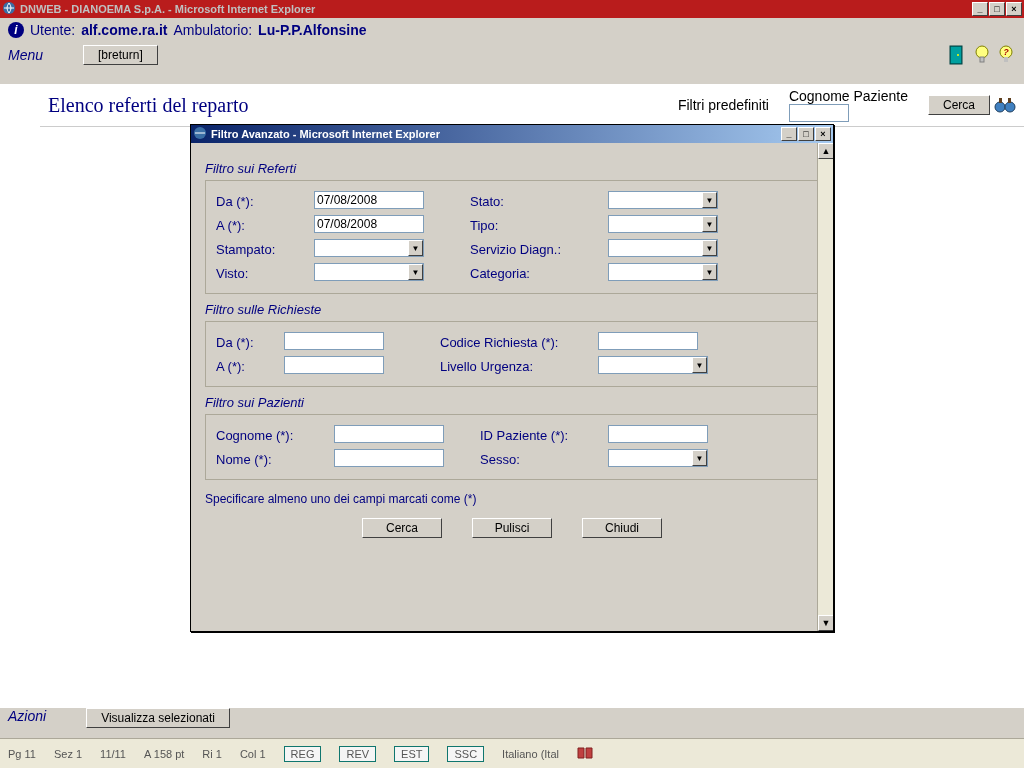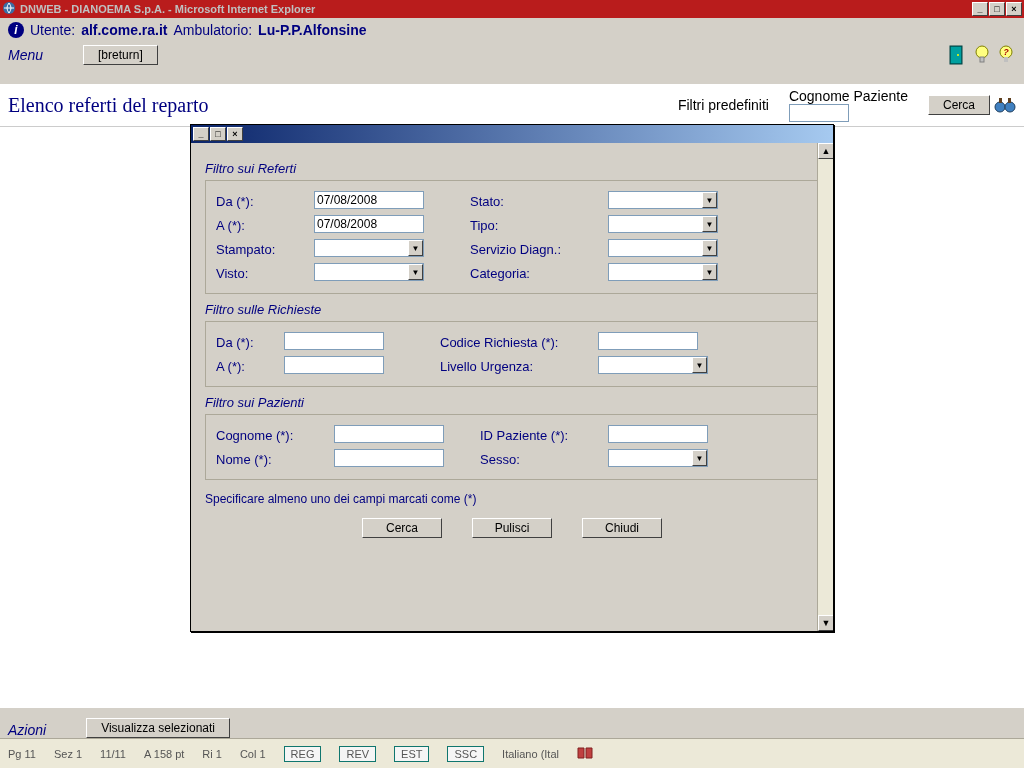--- a/index.html
+++ b/index.html
@@ -49,21 +49,21 @@
     border-right-color: #404040; border-bottom-color: #404040;
     padding: 2px 14px; font-size: 12px; cursor: default; font-style: normal;
     color: #000;
   }
   .toolbar-icons { display: flex; gap: 4px; align-items: center; }
   .tb-icon { width: 20px; height: 22px; display:inline-block; }
 
   
   .main-head {
     background: #fff; padding: 4px 8px; display: flex; align-items: center;
-    justify-content: space-between; border-bottom: 1px solid #ccc;
+    justify-content: space-between; border-bottom: 1px solid #ccc; margin-left: 40px;
   }
   .page-title { font-size: 20px; color: #000080; font-family: "Times New Roman", serif; }
   .head-right { display: flex; align-items: center; gap: 20px; font-size: 14px; }
   .head-right .lbl { color: #000; white-space: nowrap; }
   .cerca-row { display:flex; align-items:center; gap:4px; }
   .txt-in {
     border: 1px solid #7f9db9; background:#fff; height: 18px; font-size:12px; padding: 0 2px;
   }
 
   
@@ -120,21 +120,21 @@
     display:flex;align-items:center;justify-content:center; font-size:8px;
   }
   .mid-gap { width: 30px; }
 
   .footnote { color:#000080; font-size:12px; margin:12px 0; }
   .modal-buttons { display:flex; justify-content:center; gap:30px; margin-top:8px; }
 
   
   .action-bar {
     position:absolute; left:0; right:0; bottom:30px; height:30px;
-    background:#d4d0c8; display:flex; align-items:flex-end; gap:40px; padding:0 8px;
+    background:#d4d0c8; display:flex; align-items:flex-start; gap:40px; padding:0 8px;
     color:#000080; font-style:italic; font-size:14px;
   }
 
   
   .status-bar {
     position:absolute; left:0; right:0; bottom:0; height:30px;
     background:#ece9d8; border-top:1px solid #aca899;
     display:flex; align-items:center; font-size:11px; color:#555; gap:18px; padding:0 8px;
   }
   .status-bar .cell { border:1px solid #0f766e; padding:1px 6px; background:#f5f5f5; }
@@ -221,20 +221,29 @@
             <rect x="5" y="2" width="3" height="5" fill="#604020"></rect>
             <rect x="14" y="2" width="3" height="5" fill="#604020"></rect>
           </svg>
       </span>
     </div>
   </div>
 </div>
 
 <div class="modal">
   <div class="modal-title">
+    <div class="left">
+      <span>
+        <svg width="14" height="14" viewBox="0 0 14 14">
+            <circle cx="7" cy="7" r="6" fill="#3a6ea5"></circle>
+            <path d="M2 7h10" stroke="#fff"></path>
+          </svg>
+      </span>
+      <span>Filtro Avanzato - Microsoft Internet Explorer</span>
+    </div>
     <div class="window-controls">
       <div class="win-btn">_</div>
       <div class="win-btn">□</div>
       <div class="win-btn">×</div>
     </div>
   </div>
   <div class="modal-body">
 
     <div class="section-title">Filtro sui Referti</div>
     <div class="fieldset">

